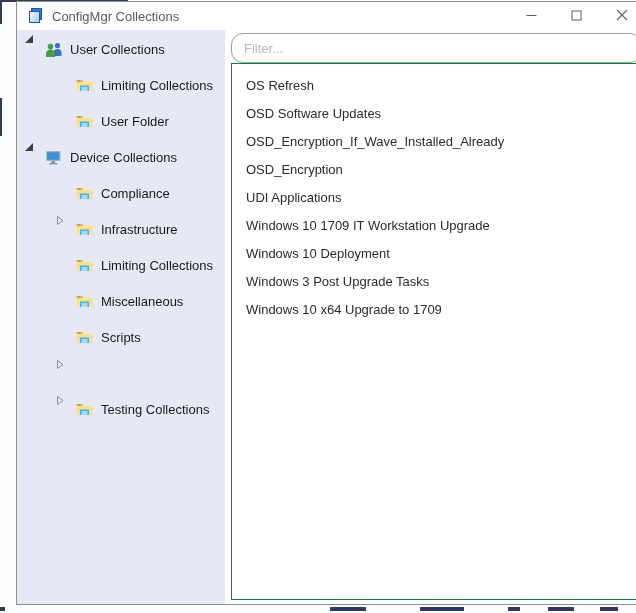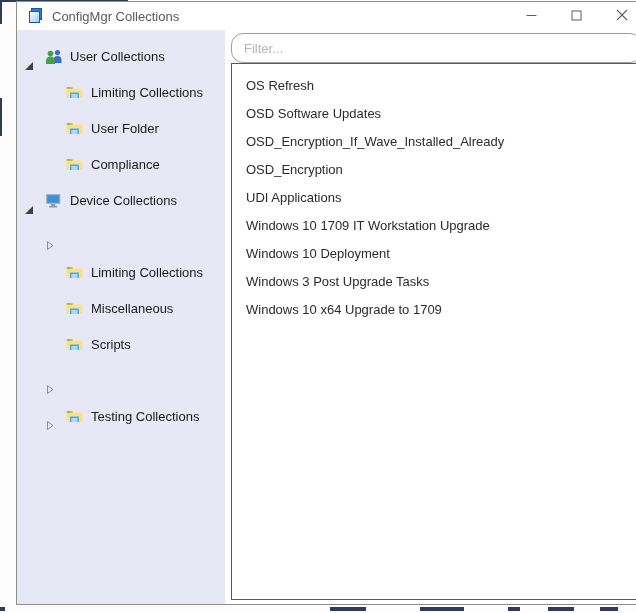--- a/index.html
+++ b/index.html
@@ -14,24 +14,24 @@
   .app-icon { margin-left:10px; display:flex; }
   .title { margin-left:8px; font-size:13px; color:#5a5a5a; white-space:nowrap; }
   .controls { margin-left:auto; display:flex; height:100%; }
   .ctrl-btn { width:45px; height:100%; display:flex; align-items:center;
     justify-content:center; cursor:default; }
 
   
   .sidebar { position:absolute; left:0; top:28px; bottom:0; width:208px;
     background:#e6e9f5; overflow:hidden; }
   .tree { padding-top:5px; }
-  .tree-row { height:36px; display:flex; align-items:flex-end; font-size:13px;
+  .tree-row { height:36px; display:flex; align-items:flex-start; font-size:13px;
     color:#1a1a1a; }
   .tree-row.lvl0 { padding-left:5px; }
-  .tree-row.lvl1 { padding-left:26px; }
+  .tree-row.lvl1 { padding-left:36px; }
   .expander { width:14px; display:flex; align-items:center; justify-content:center;
     flex:0 0 14px; }
   .tree-inner { display:flex; align-items:center; padding:7px 9px; }
   .tree-inner.selected { background:#f1f0ee; }
   .tree-icon { width:20px; display:flex; flex:0 0 20px; }
   .tree-label { margin-left:5px; white-space:nowrap; }
 
   
   .main { position:absolute; left:214px; top:31px; right:2px; bottom:4px; }
   .filter-input { width:100%; height:26px; border:1px solid #9d9d9d; background:#fff;
@@ -146,58 +146,70 @@
                 <path d="M0.5 2 a1 1 0 0 1 1 -1 h4.5 l1.5 1.5 h8 a1 1 0 0 1 1 1 V11 a1 1 0 0 1 -1 1 H1.5 a1 1 0 0 1 -1 -1 z" fill="#fbdf89"></path>
                 <rect x="0.5" y="1" width="6" height="2" fill="#d9b44a"></rect>
                 <rect x="2" y="1.2" width="1.6" height="1.3" fill="#7cb342"></rect>
                 <rect x="4" y="6.5" width="9" height="5.5" fill="#49aee6"></rect>
                 <rect x="5.5" y="8" width="6" height="4" fill="#a6dcf5"></rect>
               </svg>
             </span>
             <span class="tree-label">User Folder</span>
           </span>
         </div>
-        <div class="tree-row lvl1">
-          <span class="expander"></span>
-          <span class="tree-inner">
-            <span class="tree-icon">
-              <svg width="17" height="13" viewBox="0 0 17 13">
-                <path d="M0.5 2 a1 1 0 0 1 1 -1 h4.5 l1.5 1.5 h8 a1 1 0 0 1 1 1 V11 a1 1 0 0 1 -1 1 H1.5 a1 1 0 0 1 -1 -1 z" fill="#fbdf89"></path>
-                <rect x="0.5" y="1" width="6" height="2" fill="#d9b44a"></rect>
-                <rect x="2" y="1.2" width="1.6" height="1.3" fill="#7cb342"></rect>
-                <rect x="4" y="6.5" width="9" height="5.5" fill="#49aee6"></rect>
-                <rect x="5.5" y="8" width="6" height="4" fill="#a6dcf5"></rect>
-              </svg>
-            </span>
-            <span class="tree-label">Compliance</span>
-          </span>
-        </div>
         <div class="tree-row lvl0">
           <span class="expander">
             <svg width="9" height="9" viewBox="0 0 9 9">
               <path d="M8 0 V8 H0 Z" fill="#404040"></path>
             </svg>
           </span>
           <span class="tree-inner">
             <span class="tree-icon">
               <svg width="18" height="15" viewBox="0 0 18 15">
                 <rect x="1" y="1" width="14.5" height="10" rx="1" fill="#9fb6c9"></rect>
                 <rect x="2.2" y="2.2" width="12" height="7.6" fill="#3f8fd4"></rect>
                 <rect x="6.2" y="11" width="4" height="2" fill="#8a97a5"></rect>
                 <rect x="4.2" y="13" width="8" height="1.5" fill="#8a97a5"></rect>
               </svg>
             </span>
             <span class="tree-label">Device Collections</span>
           </span>
         </div>
         <div class="tree-row lvl1">
+          <span class="expander"></span>
+          <span class="tree-inner">
+            <span class="tree-icon">
+              <svg width="17" height="13" viewBox="0 0 17 13">
+                <path d="M0.5 2 a1 1 0 0 1 1 -1 h4.5 l1.5 1.5 h8 a1 1 0 0 1 1 1 V11 a1 1 0 0 1 -1 1 H1.5 a1 1 0 0 1 -1 -1 z" fill="#fbdf89"></path>
+                <rect x="0.5" y="1" width="6" height="2" fill="#d9b44a"></rect>
+                <rect x="2" y="1.2" width="1.6" height="1.3" fill="#7cb342"></rect>
+                <rect x="4" y="6.5" width="9" height="5.5" fill="#49aee6"></rect>
+                <rect x="5.5" y="8" width="6" height="4" fill="#a6dcf5"></rect>
+              </svg>
+            </span>
+            <span class="tree-label">Compliance</span>
+          </span>
+        </div>
+        <div class="tree-row lvl1">
           <span class="expander">
             <svg width="9" height="11" viewBox="0 0 9 11">
               <path d="M1.5 1.5 L7 5.5 L1.5 9.5 Z" fill="none" stroke="#8f8f8f"></path>
             </svg>
+          </span>
+          <span class="tree-inner">
+            <span class="tree-icon">
+              <svg width="17" height="13" viewBox="0 0 17 13">
+                <path d="M0.5 2 a1 1 0 0 1 1 -1 h4.5 l1.5 1.5 h8 a1 1 0 0 1 1 1 V11 a1 1 0 0 1 -1 1 H1.5 a1 1 0 0 1 -1 -1 z" fill="#fbdf89"></path>
+                <rect x="0.5" y="1" width="6" height="2" fill="#d9b44a"></rect>
+                <rect x="2" y="1.2" width="1.6" height="1.3" fill="#7cb342"></rect>
+                <rect x="4" y="6.5" width="9" height="5.5" fill="#49aee6"></rect>
+                <rect x="5.5" y="8" width="6" height="4" fill="#a6dcf5"></rect>
+              </svg>
+            </span>
+            <span class="tree-label">Infrastructure</span>
           </span>
         </div>
         <div class="tree-row lvl1">
           <span class="expander"></span>
           <span class="tree-inner">
             <span class="tree-icon">
               <svg width="17" height="13" viewBox="0 0 17 13">
                 <path d="M0.5 2 a1 1 0 0 1 1 -1 h4.5 l1.5 1.5 h8 a1 1 0 0 1 1 1 V11 a1 1 0 0 1 -1 1 H1.5 a1 1 0 0 1 -1 -1 z" fill="#fbdf89"></path>
                 <rect x="0.5" y="1" width="6" height="2" fill="#d9b44a"></rect>
                 <rect x="2" y="1.2" width="1.6" height="1.3" fill="#7cb342"></rect>

